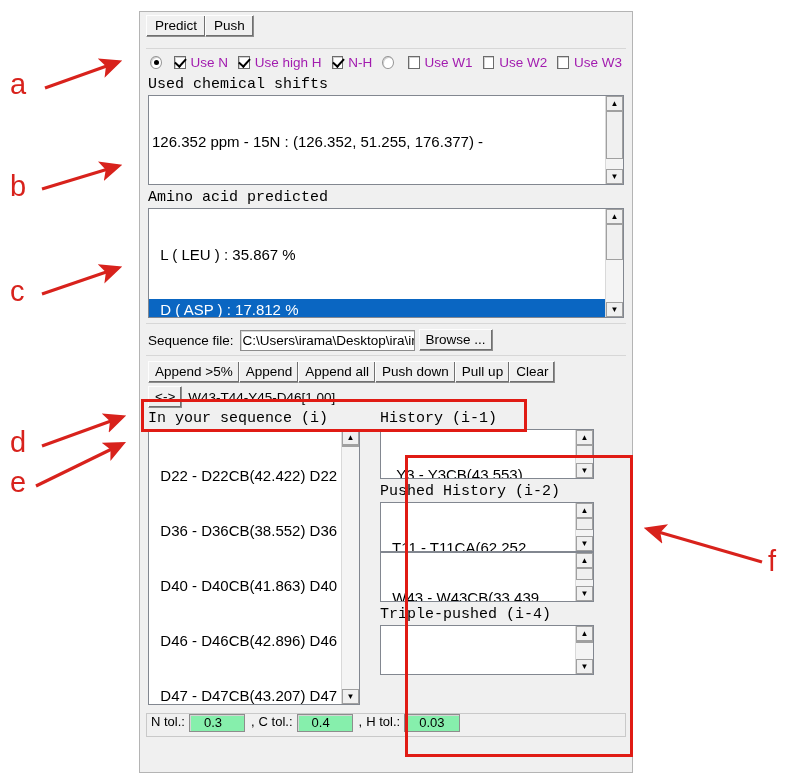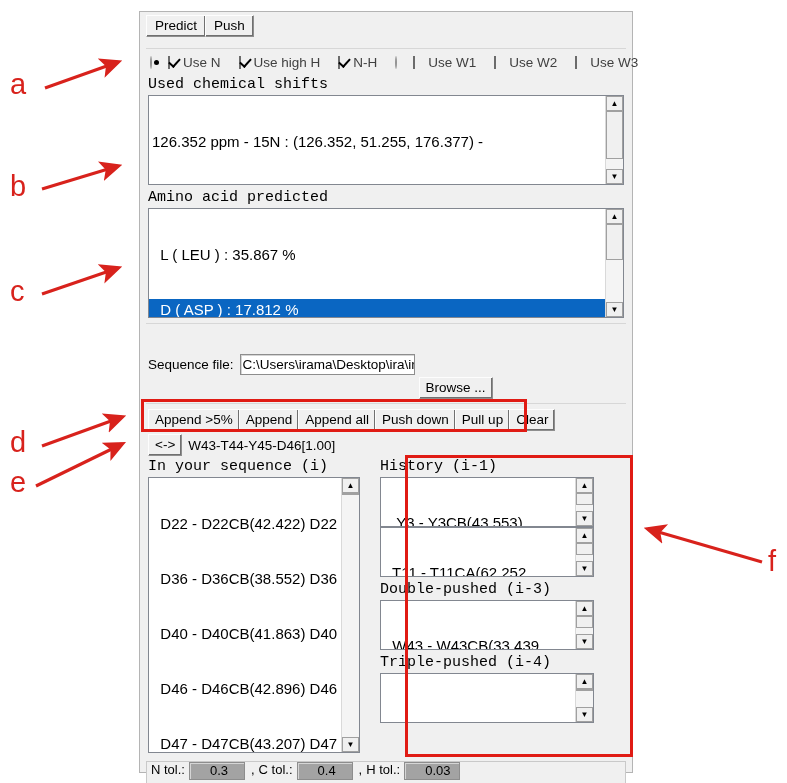--- a/index.html
+++ b/index.html
@@ -46,22 +46,22 @@
   .tbutton{
     font-family:"Liberation Sans",sans-serif;font-size:13.5px;color:#000;
     background:#f0f0f0;border:1px solid #8e8e8e;border-top-color:#fdfdfd;border-left-color:#fdfdfd;
     padding:2px 8px 3px 8px;margin-right:-1px;box-sizing:border-box;
     box-shadow: inset -1px -1px 0 #707070;
   }
   .sep-line{height:1px;background:#d7d7d7;margin:3px 6px 0 6px;}
 
   
   .optrow{
-    display:flex;align-items:center;height:26px;padding-left:10px;gap:8px;
-    font-size:13.5px;color:#404040;
+    display:flex;align-items:center;height:26px;padding-left:10px;gap:0px;
+    font-size:13.5px;color:#a21caf;
   }
   .radio{
     width:13px;height:13px;border-radius:50%;
     border:1px solid #949494;background:#fff;
     position:relative;display:inline-block;box-sizing:border-box;
     box-shadow: inset 1px 1px 0 #d0d0d0;
   }
   .radio.on::after{
     content:"";position:absolute;left:3px;top:3px;width:5px;height:5px;border-radius:50%;background:#000;
   }
@@ -139,22 +139,22 @@
   .leftpane{width:228px;margin-left:0px;}
   .rightpane{width:222px;margin-left:8px;}
 
   
   .tolrow{
     display:flex;height:22px;margin:8px 6px 0 6px;
     background:#f0f0f0;border:1px solid #c9c9c9;font-size:13px;padding-left:4px;
   }
   .tolrow .lab{margin-right:4px;}
   .tolrow .tolentry{
-    background:#a3a3a3;border:1px solid #8d8d8d;height:18px;line-height:16px;
-    font-size:13px;padding:0 20px;box-sizing:border-box;
+    background:#86efac;border:1px solid #8d8d8d;height:18px;line-height:16px;
+    font-size:13px;padding:0 14px;box-sizing:border-box;
     box-shadow: inset 1px 1px 0 #d5d5d5;
   }
   .comma{margin:0 4px 0 6px;}
 
   .redbox{position:absolute;border:3px solid #e01b14;box-sizing:border-box;pointer-events:none;}
 </style>
 </head>
 <body>
 
 <div class="window">
@@ -226,21 +226,21 @@
           <span>▼</span>
         </div>
     </div>
   </div>
 
   <div class="sep-line" style="margin-top:5px;"></div>
 
   <div class="seqrow">
     <span class="seqlab">Sequence file:</span>
     <span class="entry" style="width:175px;">C:\Users\irama\Desktop\ira\ira</span>
-    <button class="abtn" style="margin-left:4px;margin-top:48px;">Browse ...</button>
+    <button class="abtn" style="margin-left:4px;">Browse ...</button>
   </div>
 
   <div class="sep-line" style="margin-top:0px;"></div>
 
   <div class="actionbar" style="margin-top:5px;">
     <button class="abtn">Append &gt;5%</button>
     <button class="abtn">Append</button>
     <button class="abtn">Append all</button>
     <button class="abtn">Push down</button>
     <button class="abtn">Pull up</button>
@@ -292,39 +292,39 @@
             </div>
           <div class="vs-track">
             <div class="vs-thumb" style="top:0;height:12px;"></div>
           </div>
           <div class="vs-arrow">
               <span>▼</span>
             </div>
         </div>
       </div>
 
+      <div class="monohead" style="padding-left:4px;padding-top:4px;">Pushed History (i-2)</div>
       <div class="listbox" style="height:50px;margin:0 4px 0 4px;">
         <div class="lb-items small">
           <div class="row">  T11 - T11CA(62.252</div>
           
         </div>
         <div class="vscroll">
           <div class="vs-arrow">
               <span>▲</span>
             </div>
           <div class="vs-track">
             <div class="vs-thumb" style="top:0;height:12px;"></div>
           </div>
           <div class="vs-arrow">
               <span>▼</span>
             </div>
         </div>
       </div>
 
-      <div class="monohead" style="padding-left:4px;padding-top:4px;">Double-pushed (i-3)</div>
       <div class="listbox" style="height:50px;margin:0 4px 0 4px;">
         <div class="lb-items small">
           <div class="row">  W43 - W43CB(33.439</div>
           
         </div>
         <div class="vscroll">
           <div class="vs-arrow">
               <span>▲</span>
             </div>
           <div class="vs-track">

